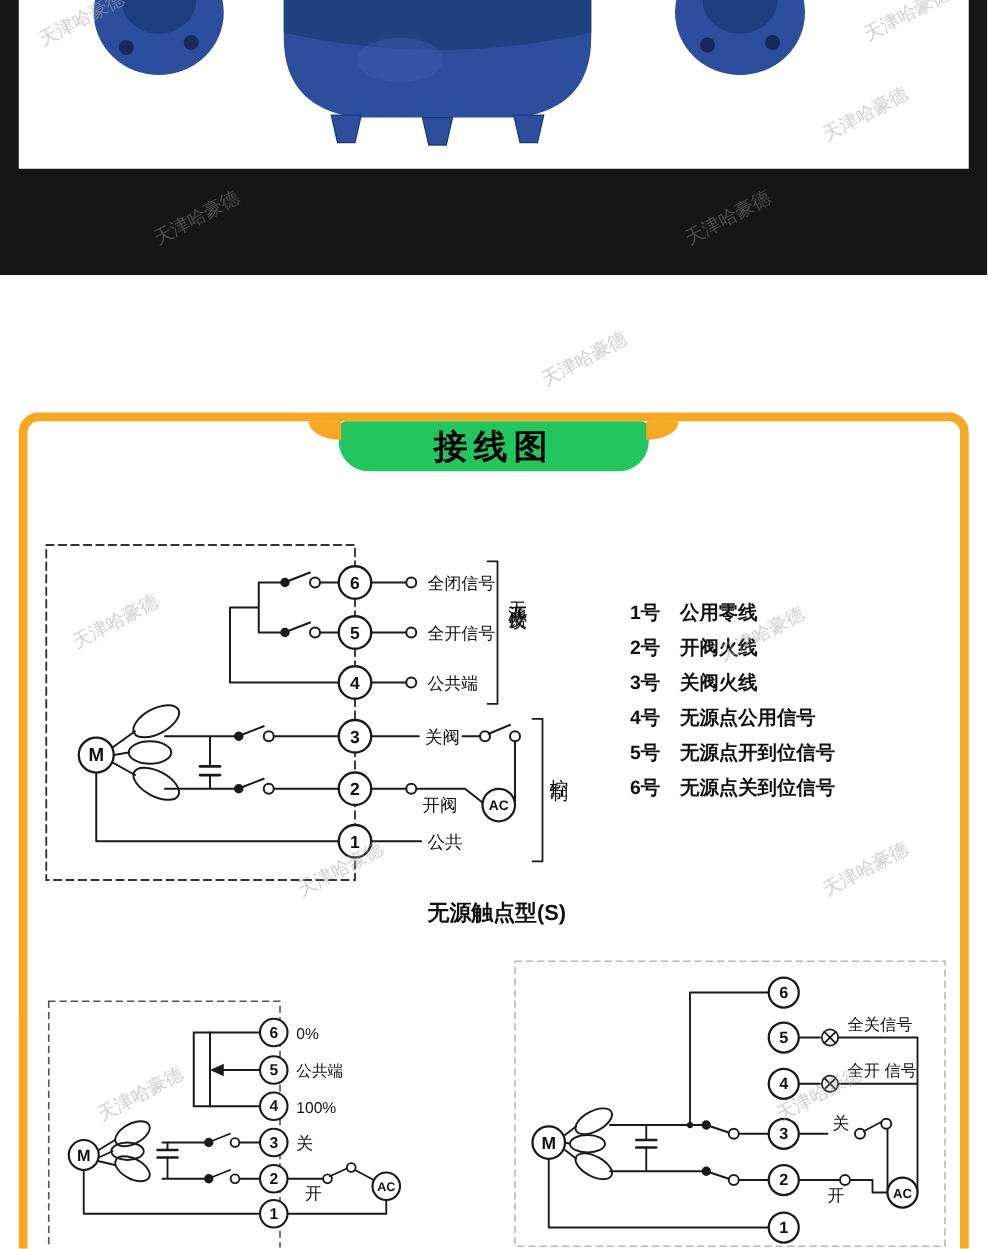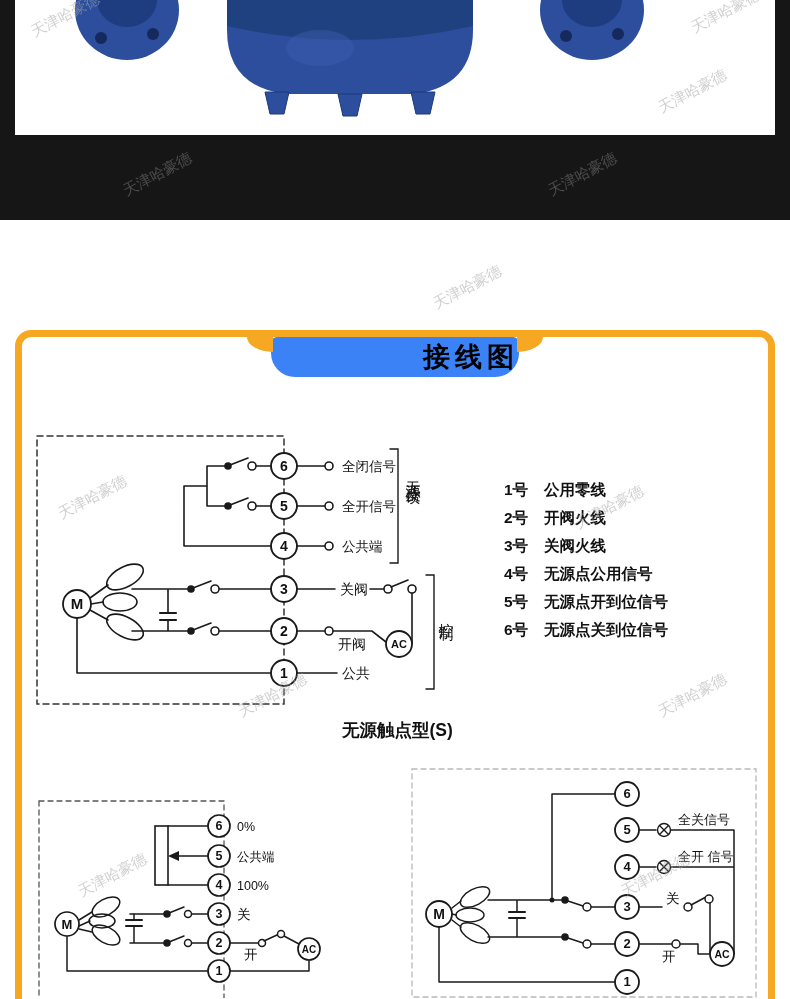--- a/index.html
+++ b/index.html
@@ -7,22 +7,22 @@
         font-family:"Liberation Sans",sans-serif;color:#111;}
 
   
   .photo{position:absolute;left:0;top:0;width:790px;height:220px;background:#161616;}
   .photo-white{position:absolute;left:15px;top:0;width:760px;height:135px;background:#ffffff;overflow:hidden;}
 
   
   .panel{position:absolute;left:15px;top:330px;width:760px;height:700px;background:#fff;
          border:7px solid #F7A823;border-radius:16px;box-sizing:border-box;}
   .banner{position:absolute;left:50%;top:0;transform:translateX(-50%);width:248px;height:40px;
-          background:#3b82f6;border-radius:6px 6px 24px 24px;display:flex;align-items:center;
-          justify-content:flex-end;z-index:3;}
+          background:#22c55e;border-radius:6px 6px 24px 24px;display:flex;align-items:center;
+          justify-content:center;z-index:3;}
   .banner::before{content:"";position:absolute;left:-24px;top:0;width:26px;height:15px;
           background:#F7A823;border-radius:0 0 0 100%;}
   .banner::after{content:"";position:absolute;right:-24px;top:0;width:26px;height:15px;
           background:#F7A823;border-radius:0 0 100% 0;}
   .banner span{font-size:27px;font-weight:bold;letter-spacing:5px;color:#000;}
 
   .diagram-svg{position:absolute;left:0;top:0;}
   svg text{font-family:"Liberation Sans",sans-serif;fill:#111;}
 
   .vlabel{position:absolute;writing-mode:vertical-rl;text-orientation:upright;

